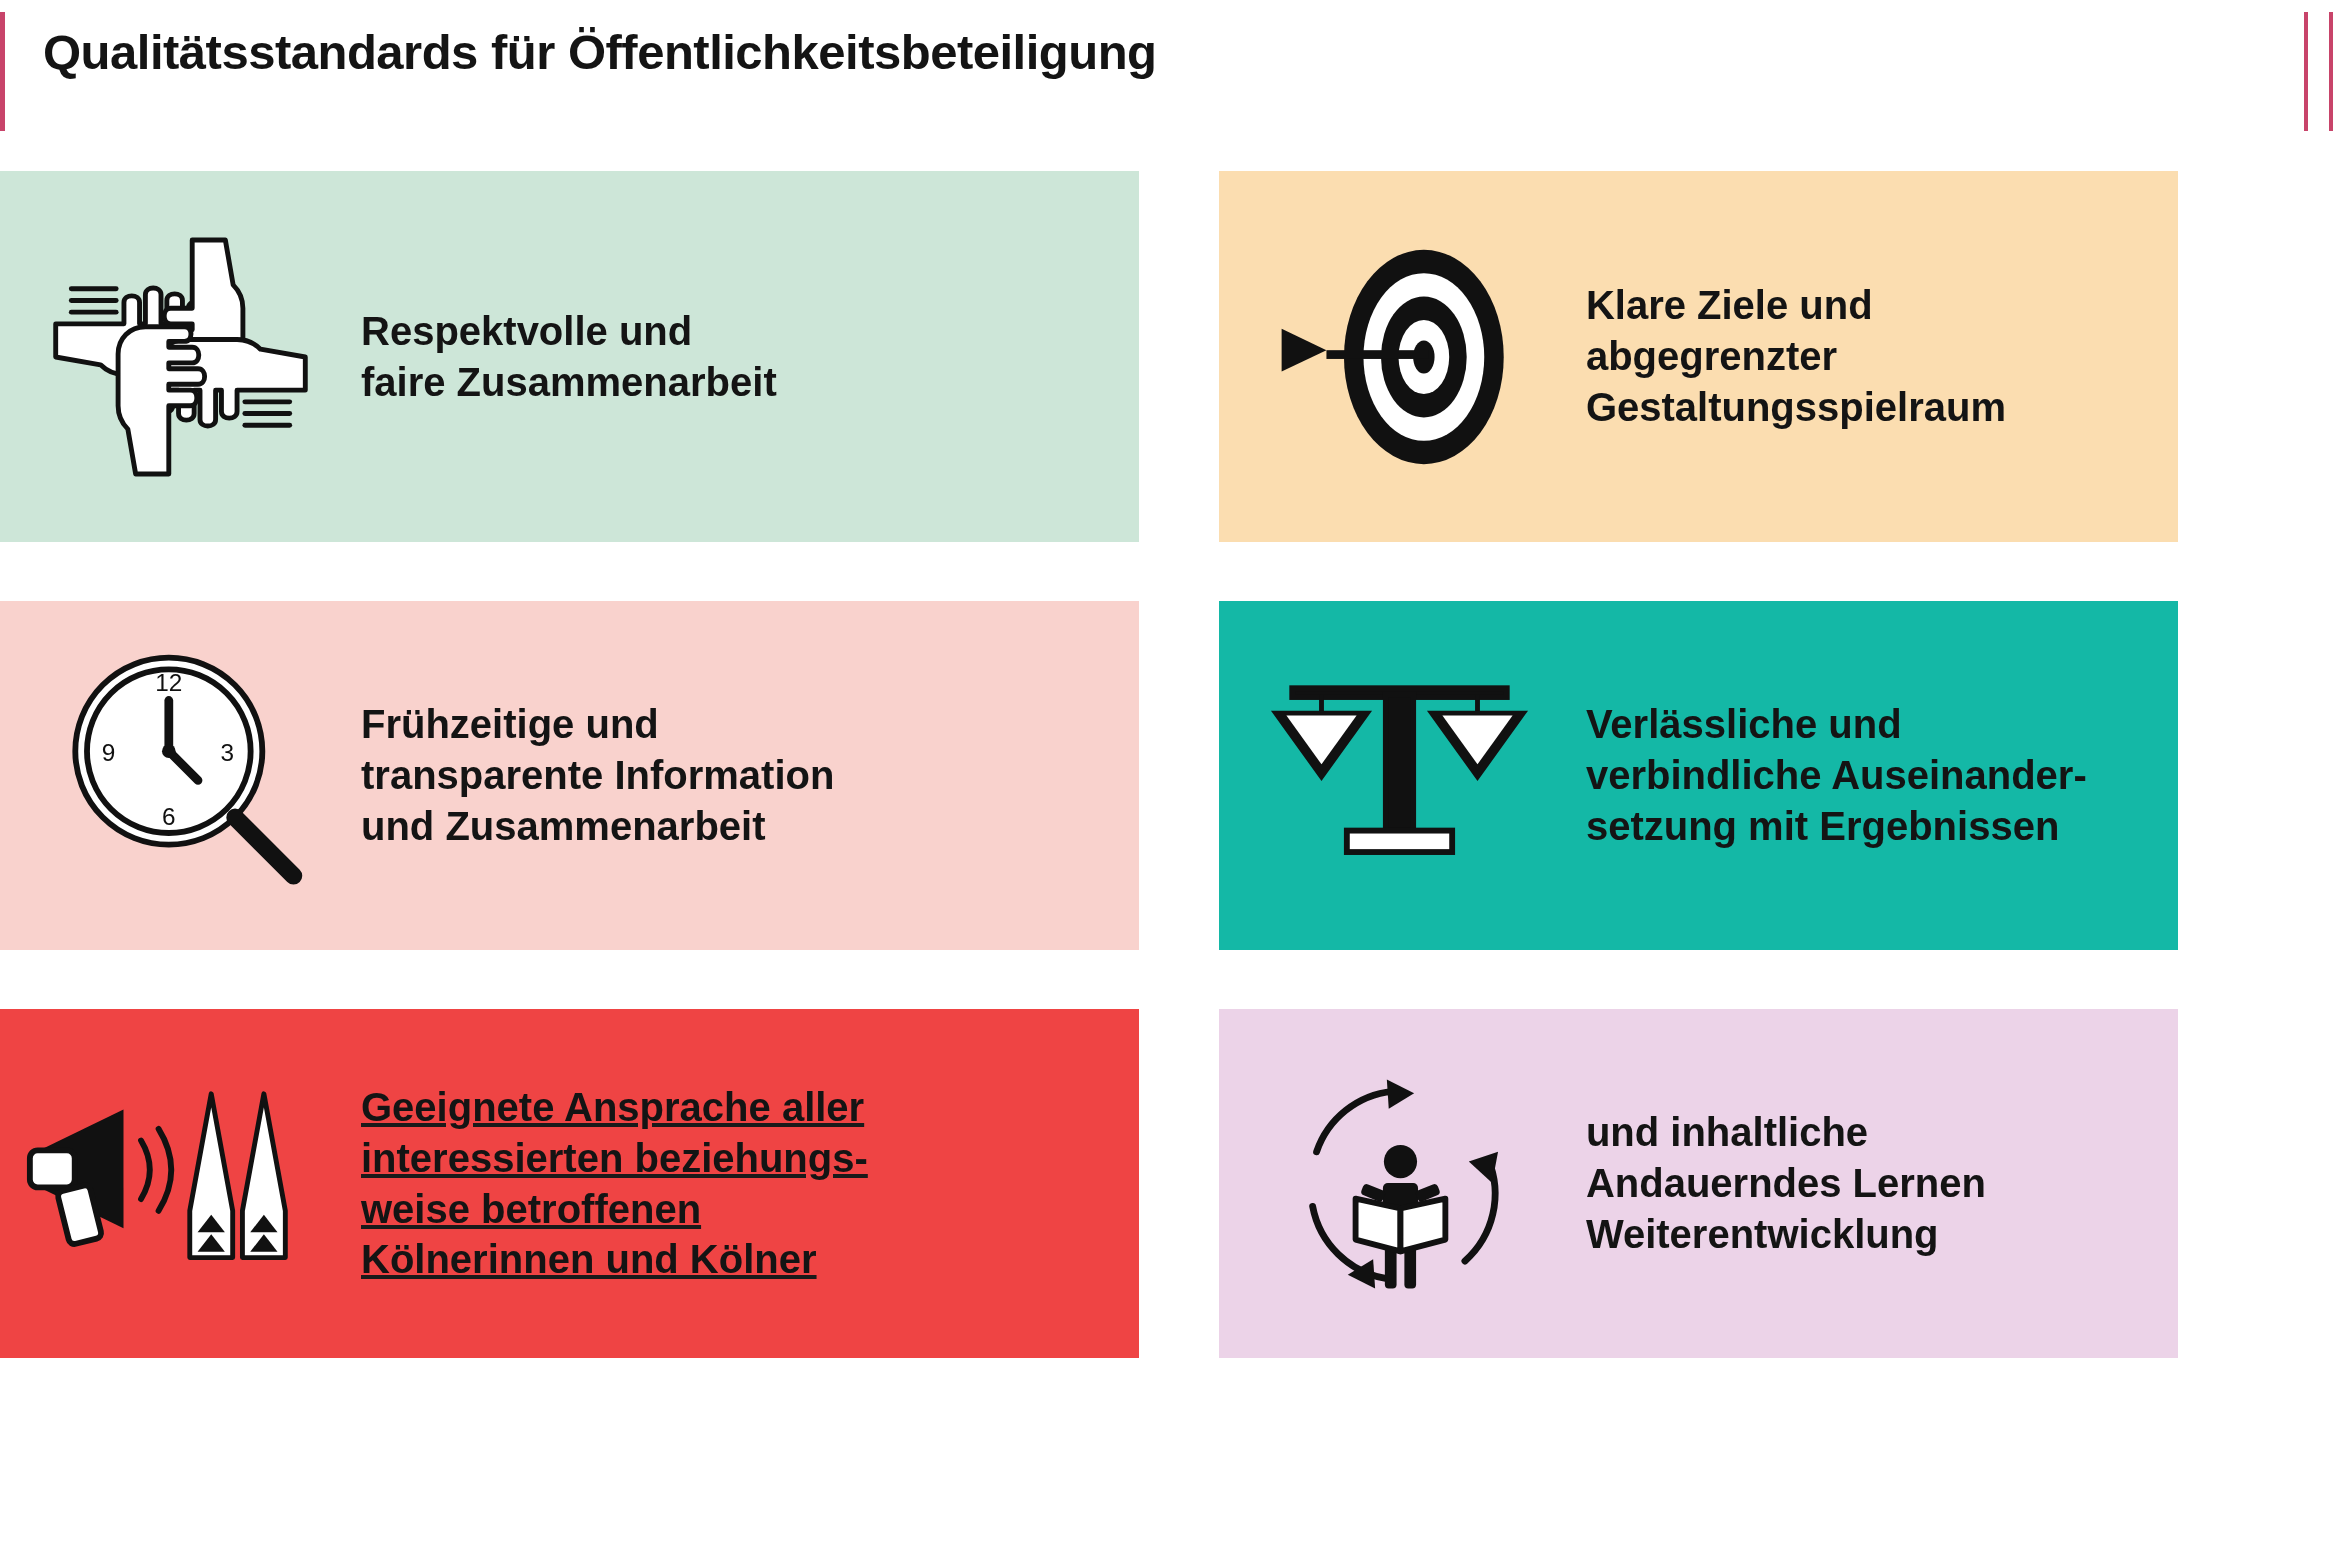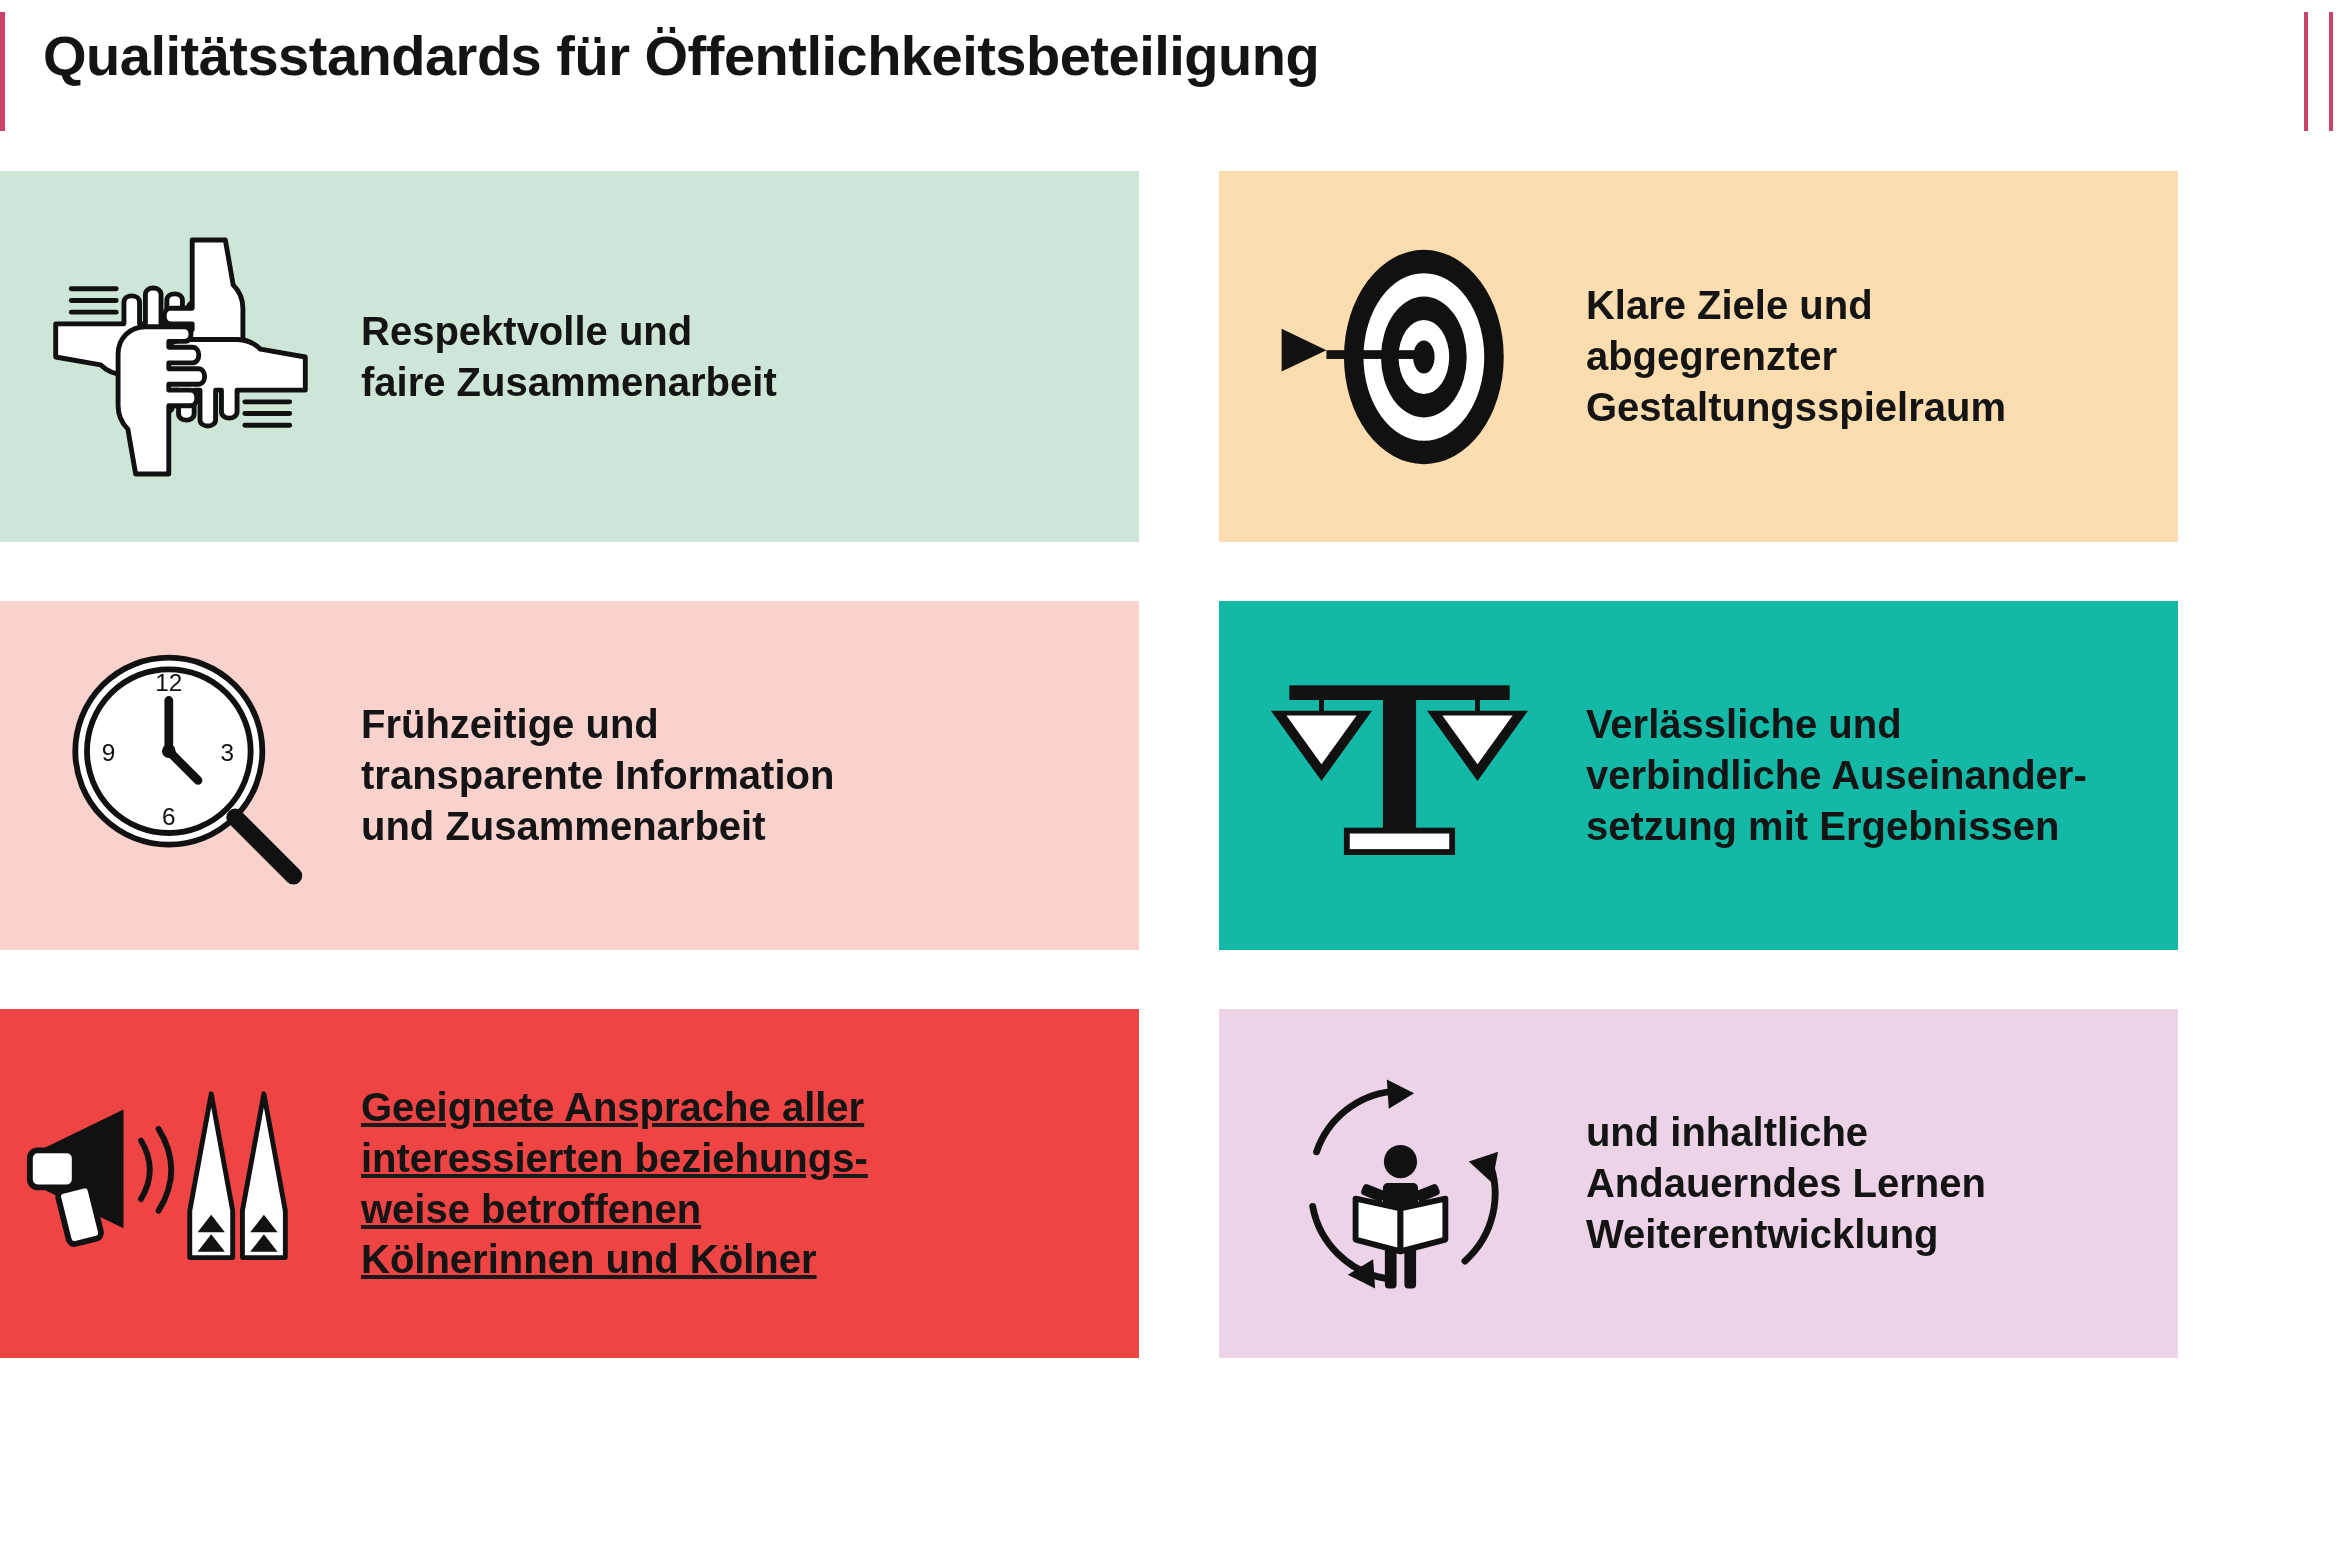--- a/index.html
+++ b/index.html
@@ -43,21 +43,21 @@
     position: absolute;
     right: 7.8px;
     top: 11.7px;
     width: 3.9px;
     height: 119px;
     background: #c8446a;
   }
   .page-title {
     margin: 0;
     padding-left: 43px;
-    font-size: 56px;
+    font-size: 49px;
     line-height: 1.05;
     font-weight: 700;
     letter-spacing: -0.5px;
     color: #141414;
   }
 
   
   .grid {
     position: relative;
     padding: 27px 0 0 0;

